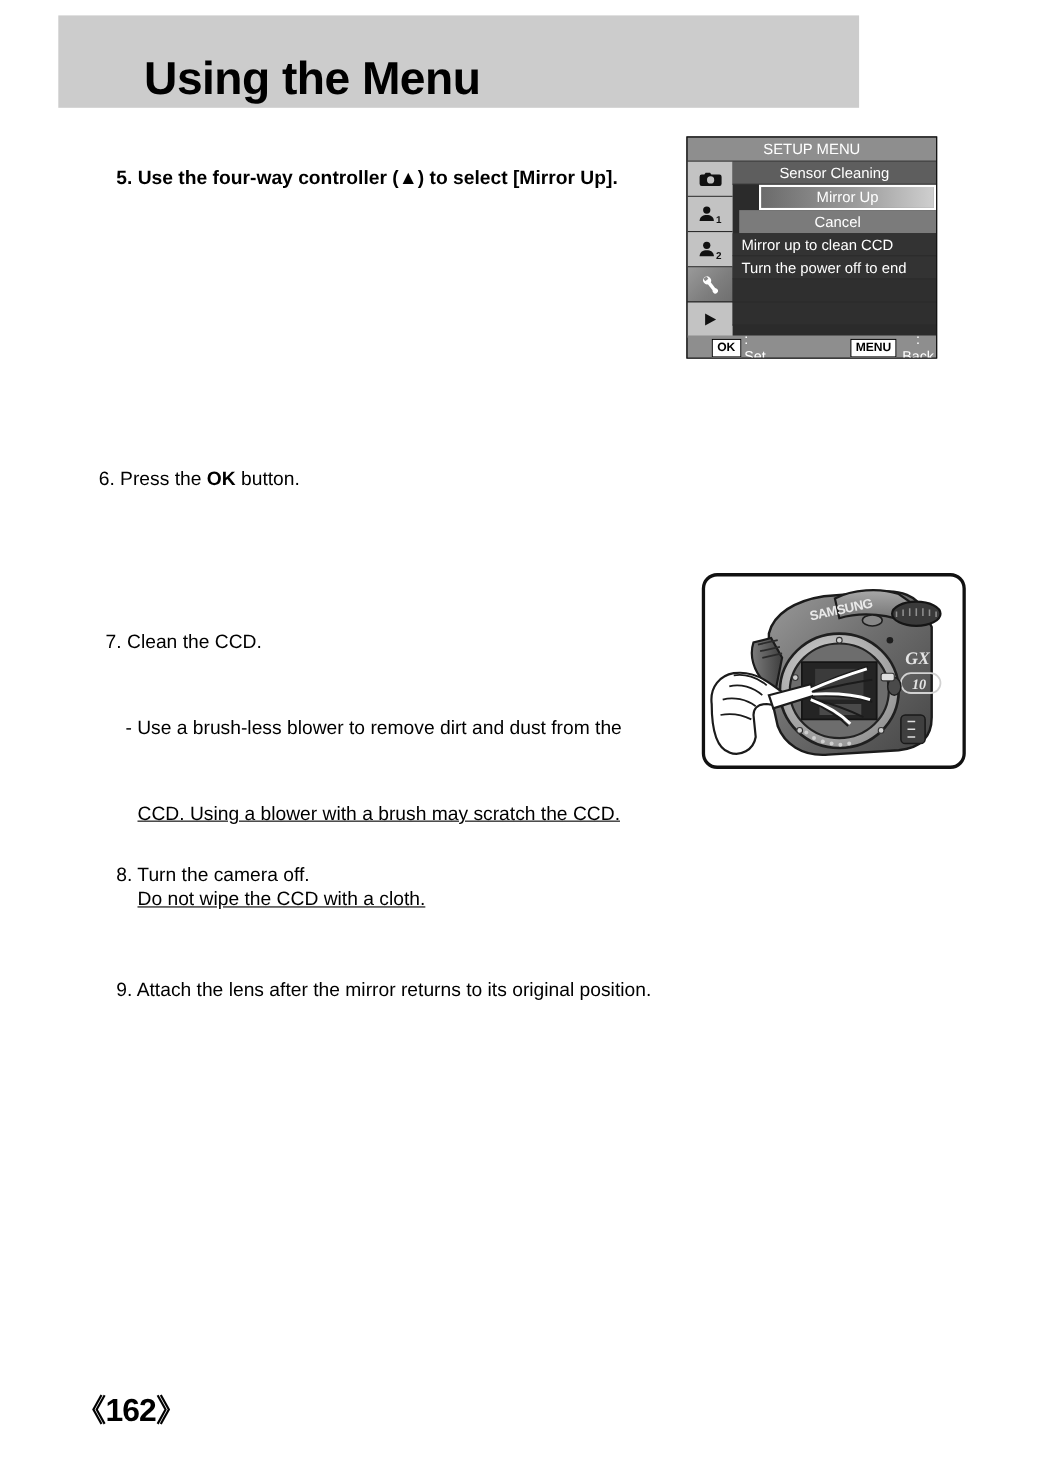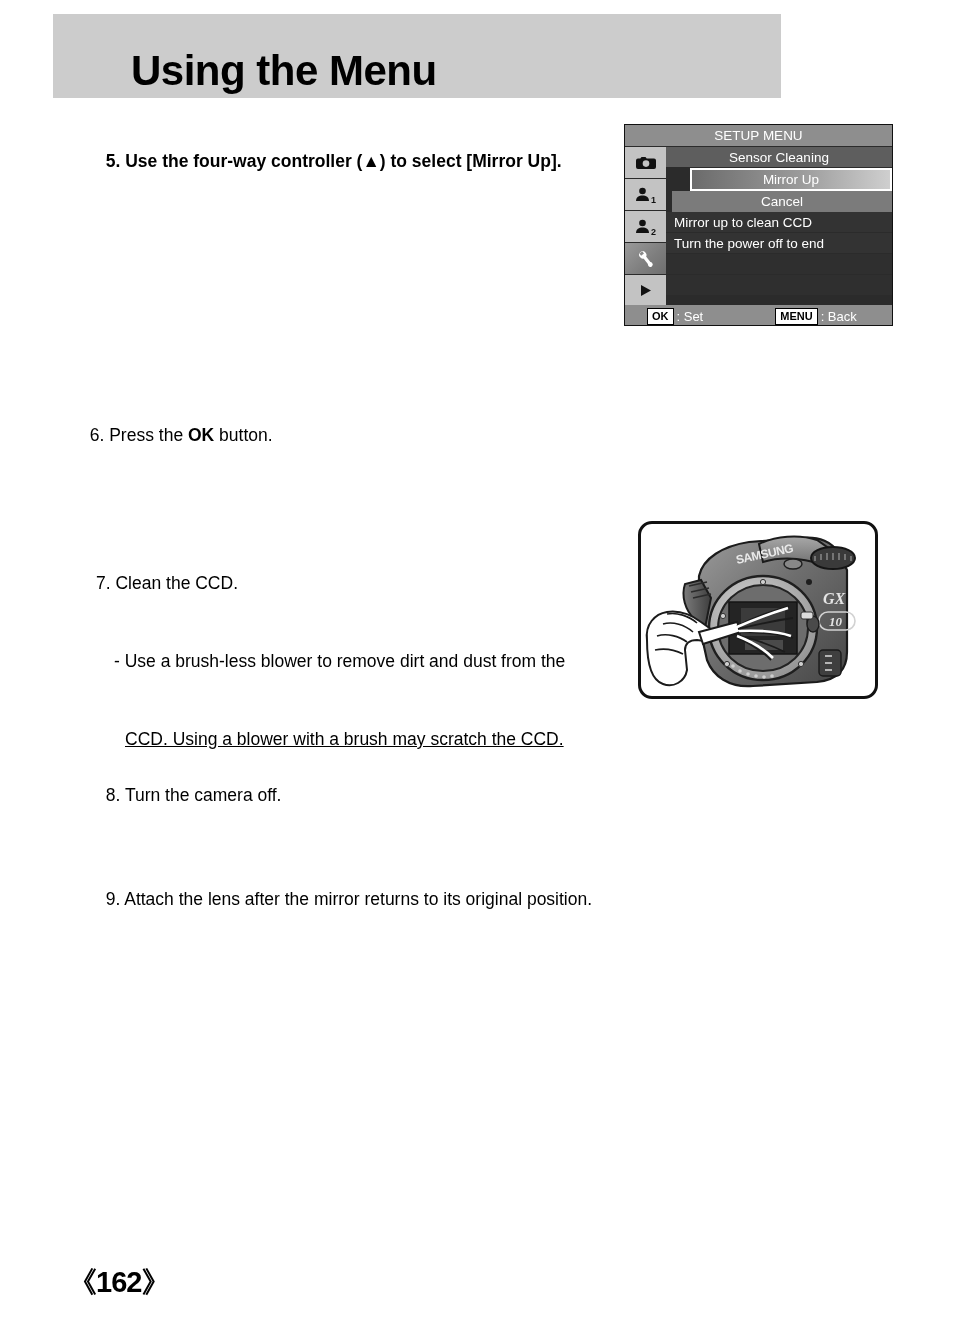--- a/index.html
+++ b/index.html
@@ -53,21 +53,21 @@
   .step-9 { left: 96px; top: 860px; }
   .sub { display: block; }
   .indent-1 { padding-left: 18px; text-indent: 0; }
   .indent-2 { padding-left: 29px; text-indent: 0; text-decoration: underline; }
 
   
   .lcd {
     position: absolute;
     left: 624px;
     top: 124px;
-    width: 269px;
+    width: 228px;
     height: 202px;
     background: #2b2b2b;
     border: 1px solid #111;
     box-sizing: border-box;
     font-size: 13.5px;
     color: #ffffff;
     overflow: hidden;
   }
   .lcd-title {
     height: 21px;
@@ -168,21 +168,21 @@
     color: #000000;
     font-weight: bold;
     font-size: 11px;
     line-height: 13px;
     padding: 1px 4px;
     border: 1px solid #000;
     margin: 0 3px 0 0;
   }
   .foot-item { display: flex; align-items: center; }
   .foot-ok { margin-left: 22px; }
-  .foot-menu { margin-left: 72px; }
+  .foot-menu { margin-left: 72px; text-align: center; }
 
   
   .illus {
     position: absolute;
     left: 638px;
     top: 521px;
     width: 240px;
     height: 178px;
     border: 3px solid #111;
     border-radius: 14px;
@@ -295,20 +295,21 @@
 </div>
 
 <div class="step step-6">
   <span>6. Press the </span><b>OK</b><span> button.</span>
 </div>
 
 <div class="step step-7">
   <span class="sub">7. Clean the CCD.</span>
   <span class="sub indent-1">- Use a brush-less blower to remove dirt and dust from the</span>
   <span class="sub indent-2">CCD. Using a blower with a brush may scratch the CCD.</span>
+  <span class="sub indent-2">Do not wipe the CCD with a cloth.</span>
 </div>
 
 <div class="illus">
   <svg width="234" height="172" viewBox="0 0 234 172">
     <defs>
       <linearGradient id="bodyg" x1="0" y1="0" x2="1" y2="1">
         <stop offset="0" stop-color="#9a9a9a"></stop>
         <stop offset="0.45" stop-color="#6e6e6e"></stop>
         <stop offset="1" stop-color="#454545"></stop>
       </linearGradient>

